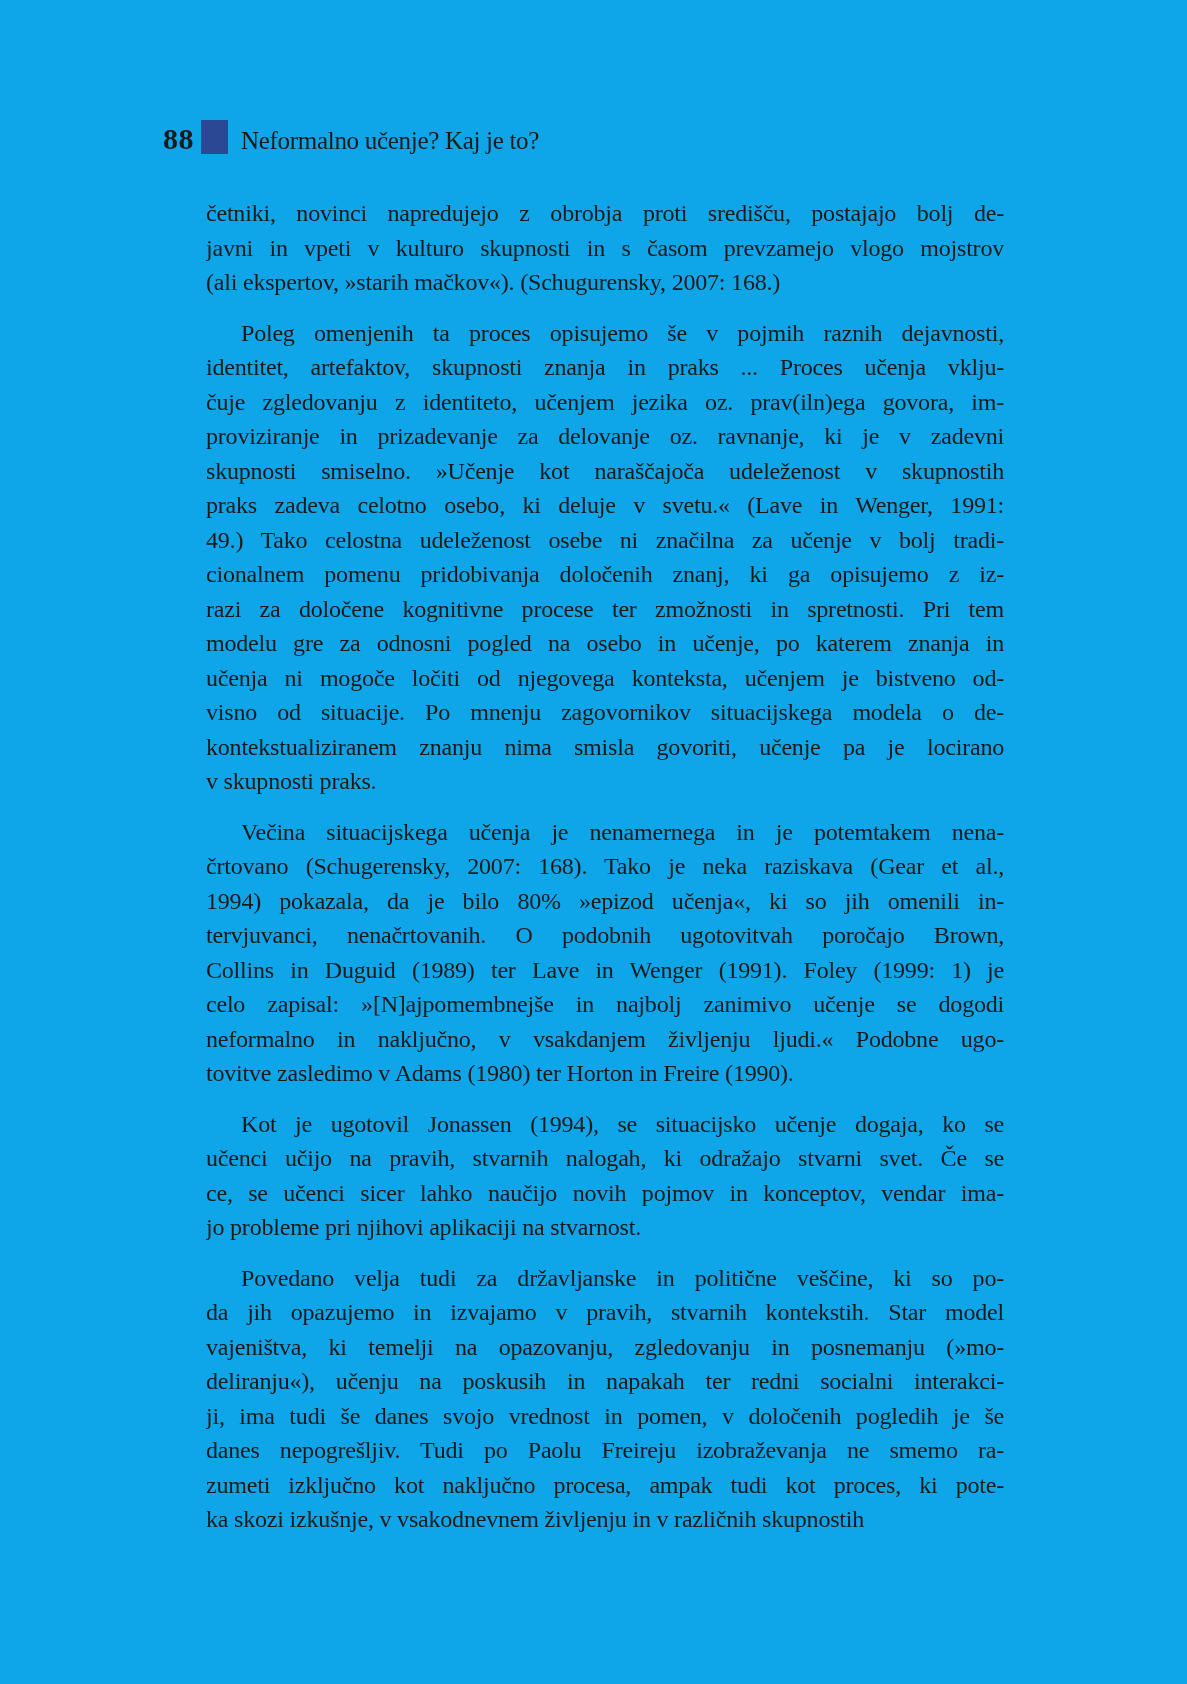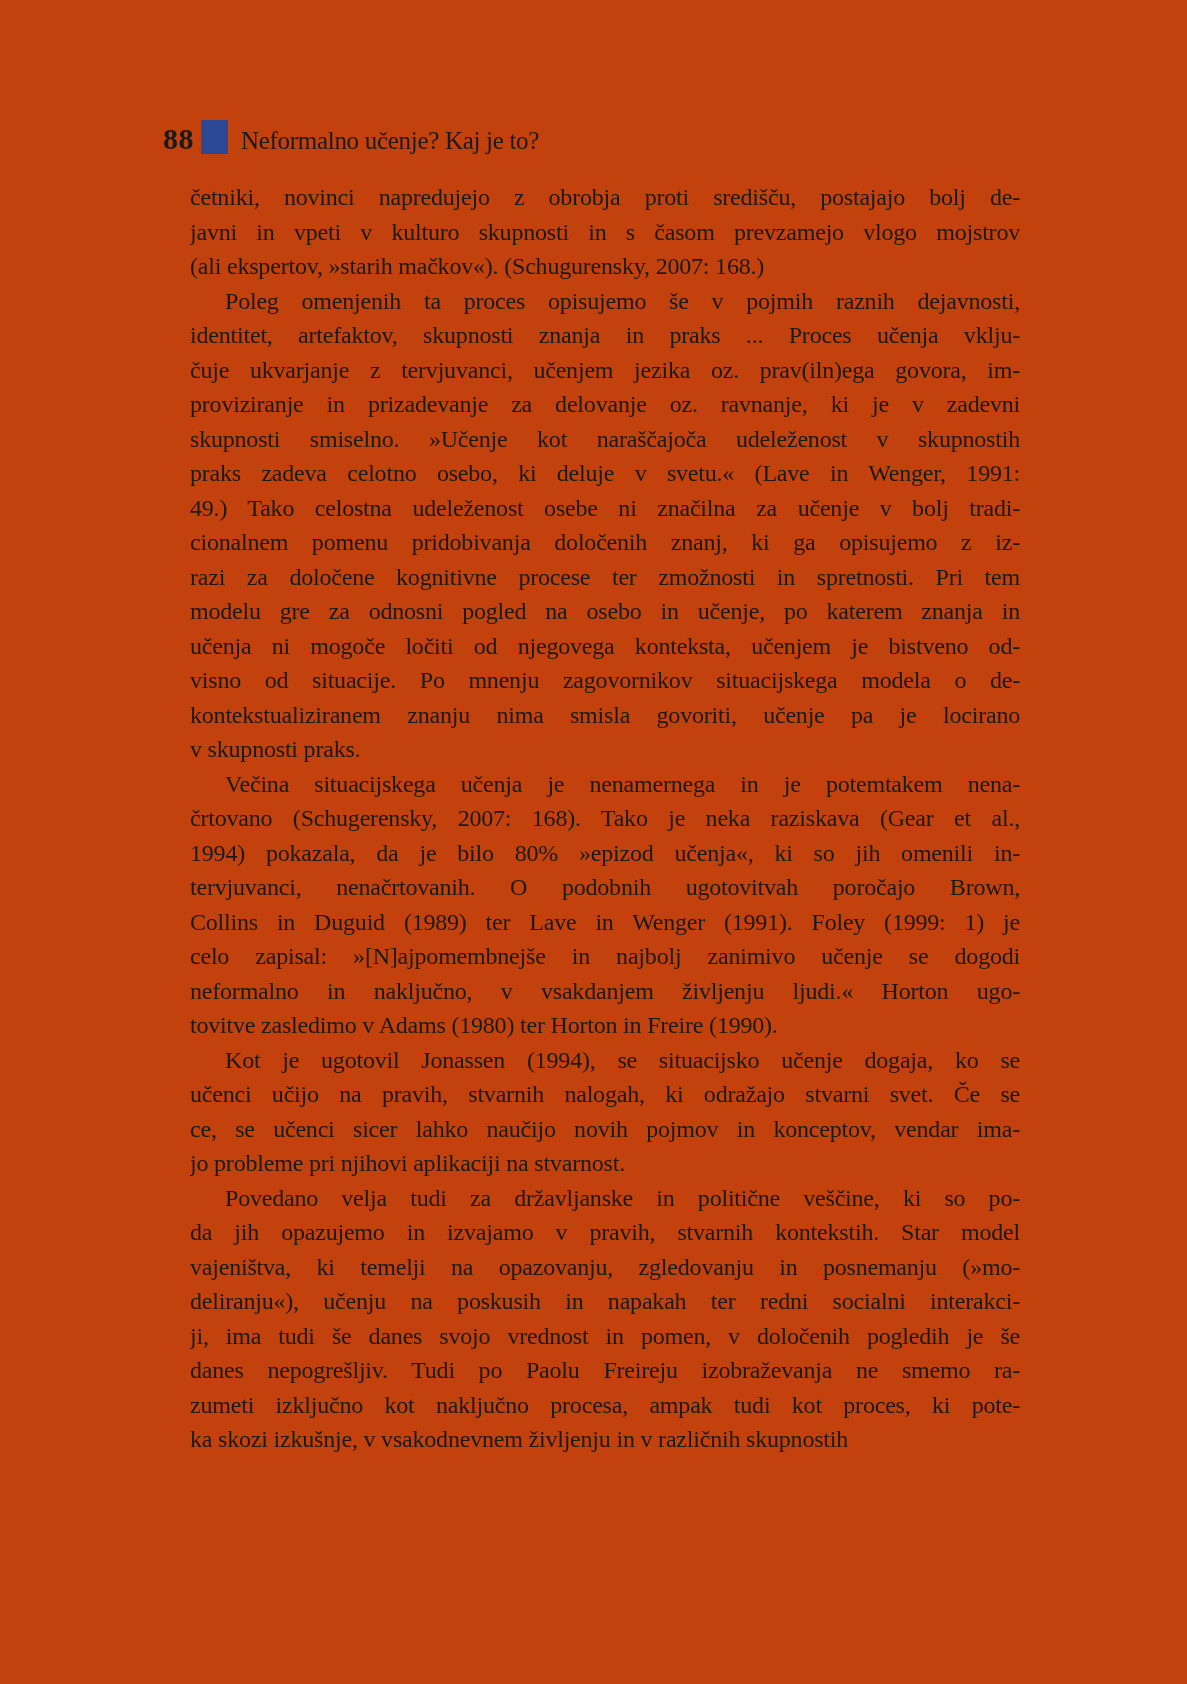--- a/index.html
+++ b/index.html
@@ -49,21 +49,21 @@
     line-height: 1;
     white-space: nowrap;
   }
   .body-text {
     position: absolute;
     left: 190px;
     top: 180px;
     width: 830px;
   }
   .paragraph {
-    margin: 0;
+    margin: 16px;
     padding: 0;
   }
   .line {
     height: 34.5px;
     line-height: 34.5px;
     font-size: 24px;
     letter-spacing: -0.2px;
     text-align: justify;
     text-align-last: justify;
     text-justify: inter-word;
@@ -73,57 +73,57 @@
   .line.indent {
     text-indent: 35px;
   }
   .line.last {
     text-align-last: left;
   }
 </style>
 </head>
 <body>
 
-<div class="page" style="color: rgb(26, 26, 26); background: #c2410c;">
+<div class="page" style="color: rgb(26, 26, 26); background: #0ea5e9;">
   <header class="page-header">
     <div class="page-number">88</div>
     <div class="chapter-square accent-bg" style="background: rgb(42, 72, 148);"></div>
     <div class="chapter-title">Neformalno učenje? Kaj je to?</div>
   </header>
 
   <main class="body-text">
       <div class="paragraph">
         <div class="line">četniki, novinci napredujejo z obrobja proti središču, postajajo bolj de-</div>
         <div class="line">javni in vpeti v kulturo skupnosti in s časom prevzamejo vlogo mojstrov</div>
         <div class="line last">(ali ekspertov, »starih mačkov«). (Schugurensky, 2007: 168.)</div>
       </div>
       <div class="paragraph">
         <div class="line indent">Poleg omenjenih ta proces opisujemo še v pojmih raznih dejavnosti,</div>
         <div class="line">identitet, artefaktov, skupnosti znanja in praks ... Proces učenja vklju-</div>
-        <div class="line">čuje ukvarjanje z tervjuvanci, učenjem jezika oz. prav(iln)ega govora, im-</div>
+        <div class="line">čuje zgledovanju z identiteto, učenjem jezika oz. prav(iln)ega govora, im-</div>
         <div class="line">proviziranje in prizadevanje za delovanje oz. ravnanje, ki je v zadevni</div>
         <div class="line">skupnosti smiselno. »Učenje kot naraščajoča udeleženost v skupnostih</div>
         <div class="line">praks zadeva celotno osebo, ki deluje v svetu.« (Lave in Wenger, 1991:</div>
         <div class="line">49.) Tako celostna udeleženost osebe ni značilna za učenje v bolj tradi-</div>
         <div class="line">cionalnem pomenu pridobivanja določenih znanj, ki ga opisujemo z iz-</div>
         <div class="line">razi za določene kognitivne procese ter zmožnosti in spretnosti. Pri tem</div>
         <div class="line">modelu gre za odnosni pogled na osebo in učenje, po katerem znanja in</div>
         <div class="line">učenja ni mogoče ločiti od njegovega konteksta, učenjem je bistveno od-</div>
         <div class="line">visno od situacije. Po mnenju zagovornikov situacijskega modela o de-</div>
         <div class="line">kontekstualiziranem znanju nima smisla govoriti, učenje pa je locirano</div>
         <div class="line last">v skupnosti praks.</div>
       </div>
       <div class="paragraph">
         <div class="line indent">Večina situacijskega učenja je nenamernega in je potemtakem nena-</div>
         <div class="line">črtovano (Schugerensky, 2007: 168). Tako je neka raziskava (Gear et al.,</div>
         <div class="line">1994) pokazala, da je bilo 80% »epizod učenja«, ki so jih omenili in-</div>
         <div class="line">tervjuvanci, nenačrtovanih. O podobnih ugotovitvah poročajo Brown,</div>
         <div class="line">Collins in Duguid (1989) ter Lave in Wenger (1991). Foley (1999: 1) je</div>
         <div class="line">celo zapisal: »[N]ajpomembnejše in najbolj zanimivo učenje se dogodi</div>
-        <div class="line">neformalno in naključno, v vsakdanjem življenju ljudi.« Horton ugo-</div>
+        <div class="line">neformalno in naključno, v vsakdanjem življenju ljudi.« Podobne ugo-</div>
         <div class="line last">tovitve zasledimo v Adams (1980) ter Horton in Freire (1990).</div>
       </div>
       <div class="paragraph">
         <div class="line indent">Kot je ugotovil Jonassen (1994), se situacijsko učenje dogaja, ko se</div>
         <div class="line">učenci učijo na pravih, stvarnih nalogah, ki odražajo stvarni svet. Če se</div>
         <div class="line">ce, se učenci sicer lahko naučijo novih pojmov in konceptov, vendar ima-</div>
         <div class="line last">jo probleme pri njihovi aplikaciji na stvarnost.</div>
       </div>
       <div class="paragraph">
         <div class="line indent">Povedano velja tudi za državljanske in politične veščine, ki so po-</div>

